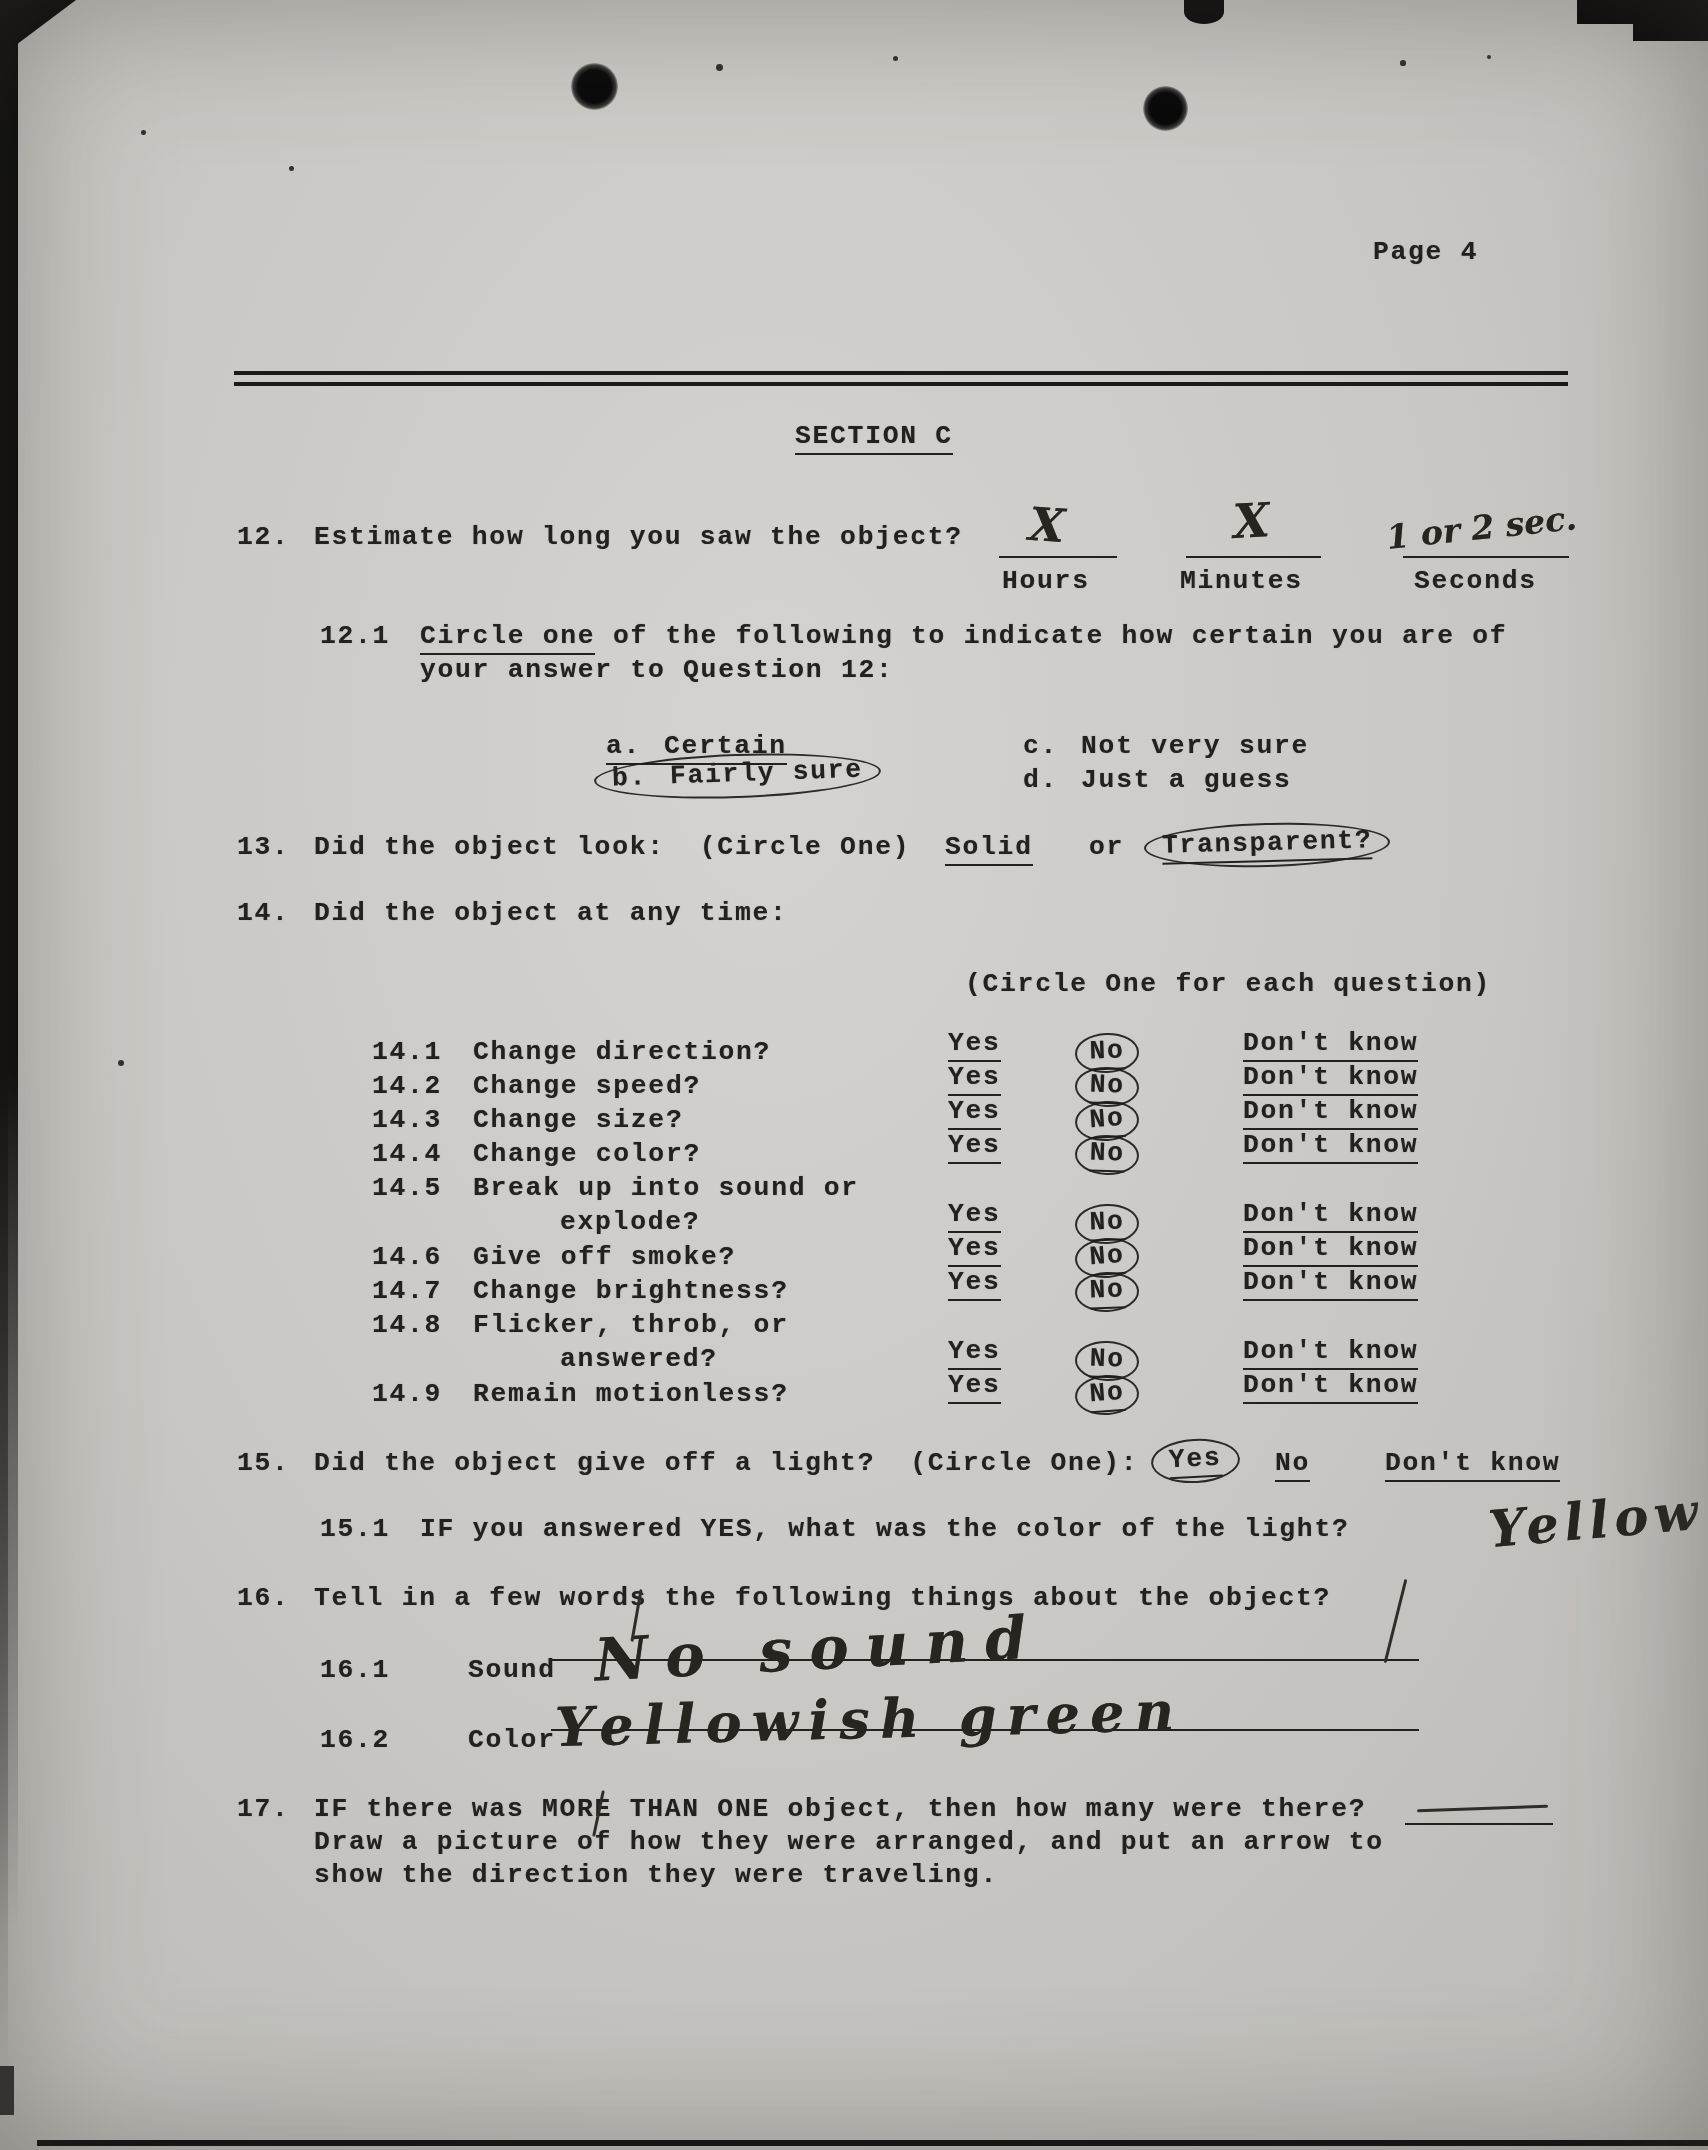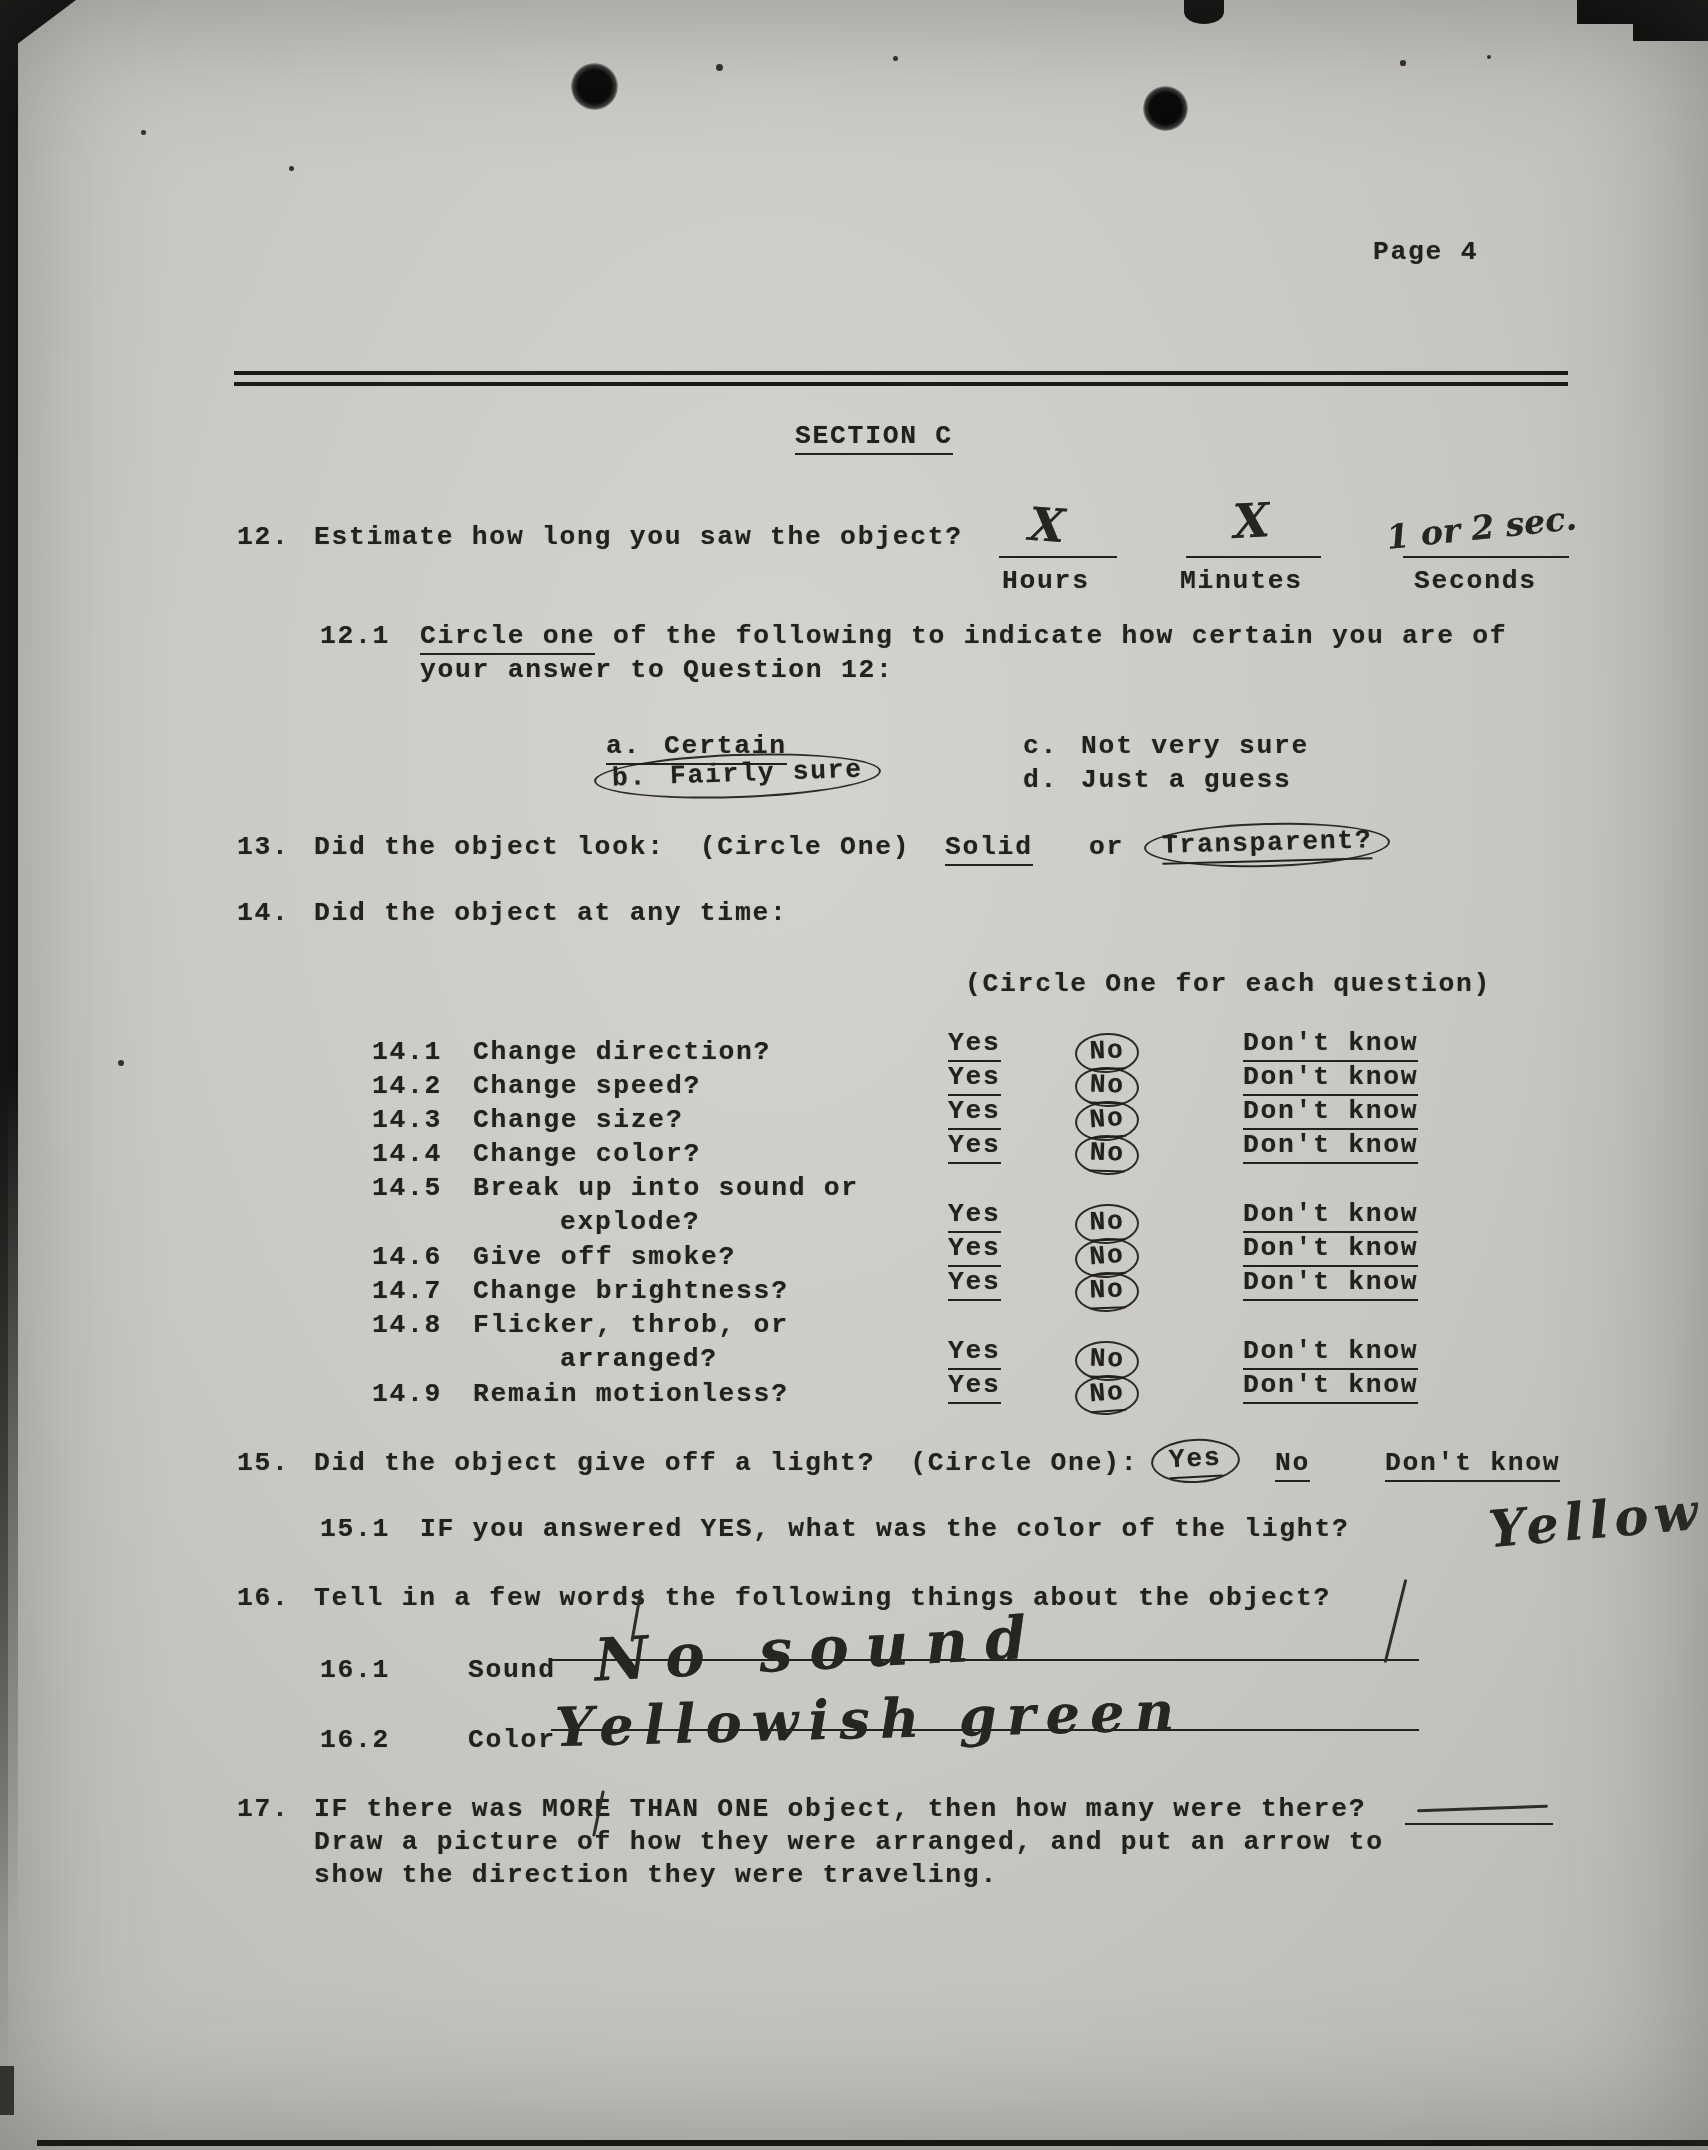--- a/index.html
+++ b/index.html
@@ -152,21 +152,21 @@
       </div>
       <div class="q14-row">
         <span class="tw col-num">14.7</span>
         <span class="tw col-q"><span class="qline">Change brightness?</span></span>
         <span class="tw ul col-yes">Yes</span>
         <span class="oval col-no-wrap"><span class="tw ul">No</span></span>
         <span class="tw ul col-dk">Don't know</span>
       </div>
       <div class="q14-row two-line">
         <span class="tw col-num">14.8</span>
-        <span class="tw col-q"><span class="qline">Flicker, throb, or</span><span class="qline indent">arranged?</span></span>
+        <span class="tw col-q"><span class="qline">Flicker, throb, or</span><span class="qline indent">answered?</span></span>
         <span class="tw ul col-yes">Yes</span>
         <span class="oval col-no-wrap"><span class="tw ul">No</span></span>
         <span class="tw ul col-dk">Don't know</span>
       </div>
       <div class="q14-row">
         <span class="tw col-num">14.9</span>
         <span class="tw col-q"><span class="qline">Remain motionless?</span></span>
         <span class="tw ul col-yes">Yes</span>
         <span class="oval col-no-wrap"><span class="tw ul">No</span></span>
         <span class="tw ul col-dk">Don't know</span>

